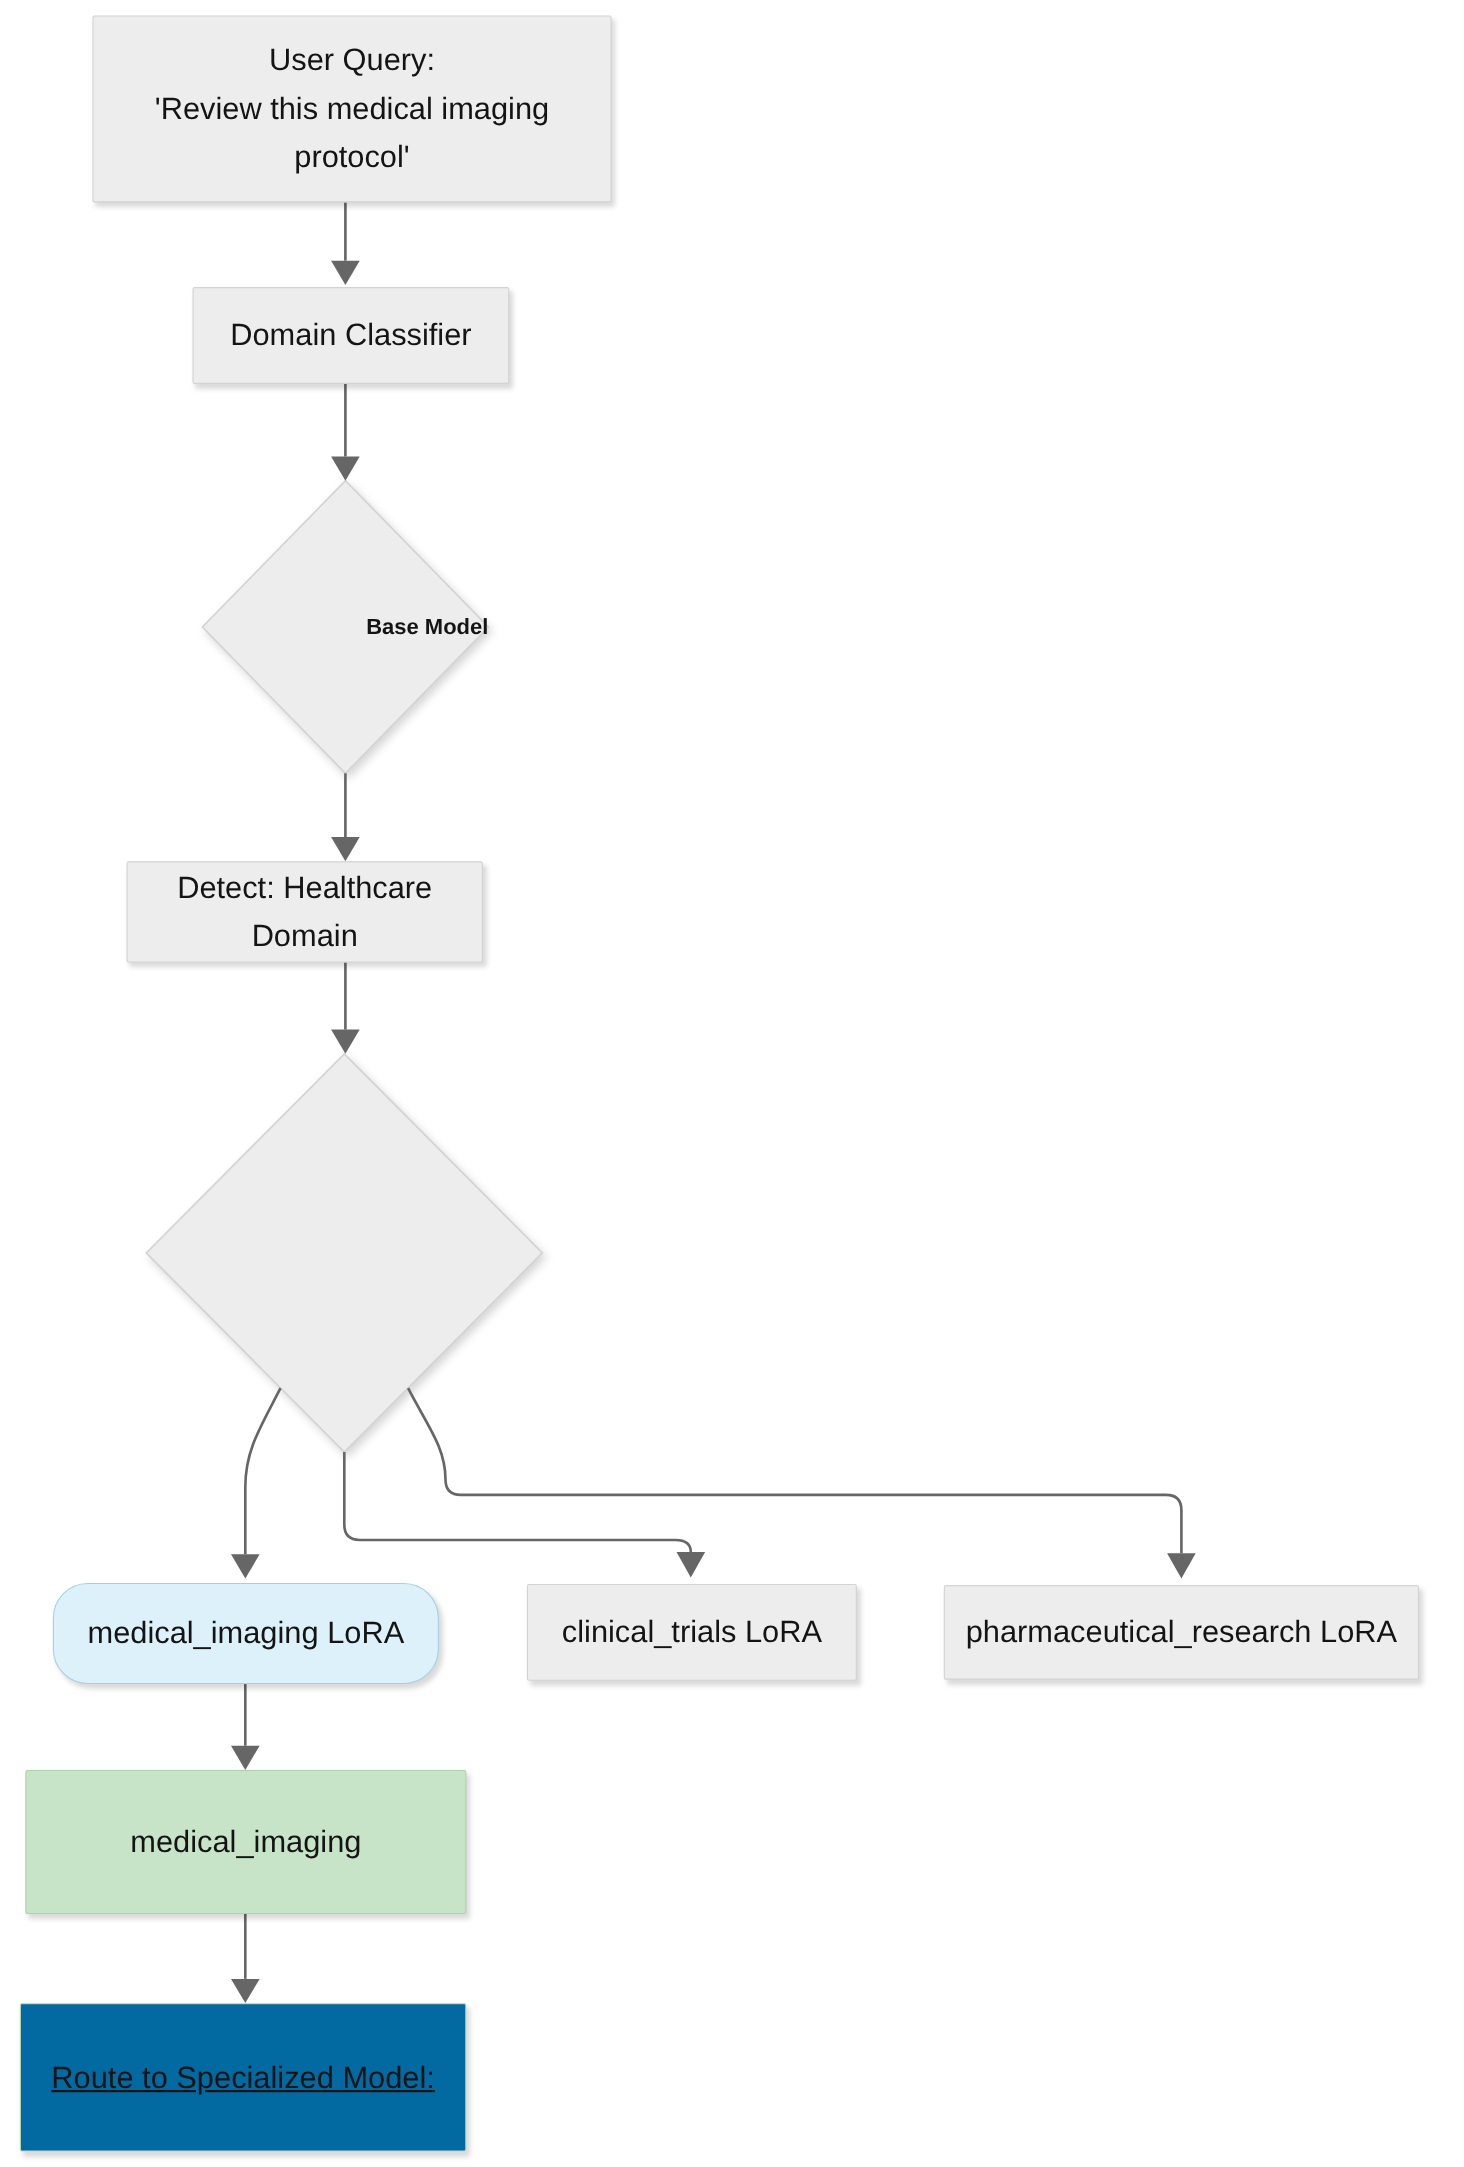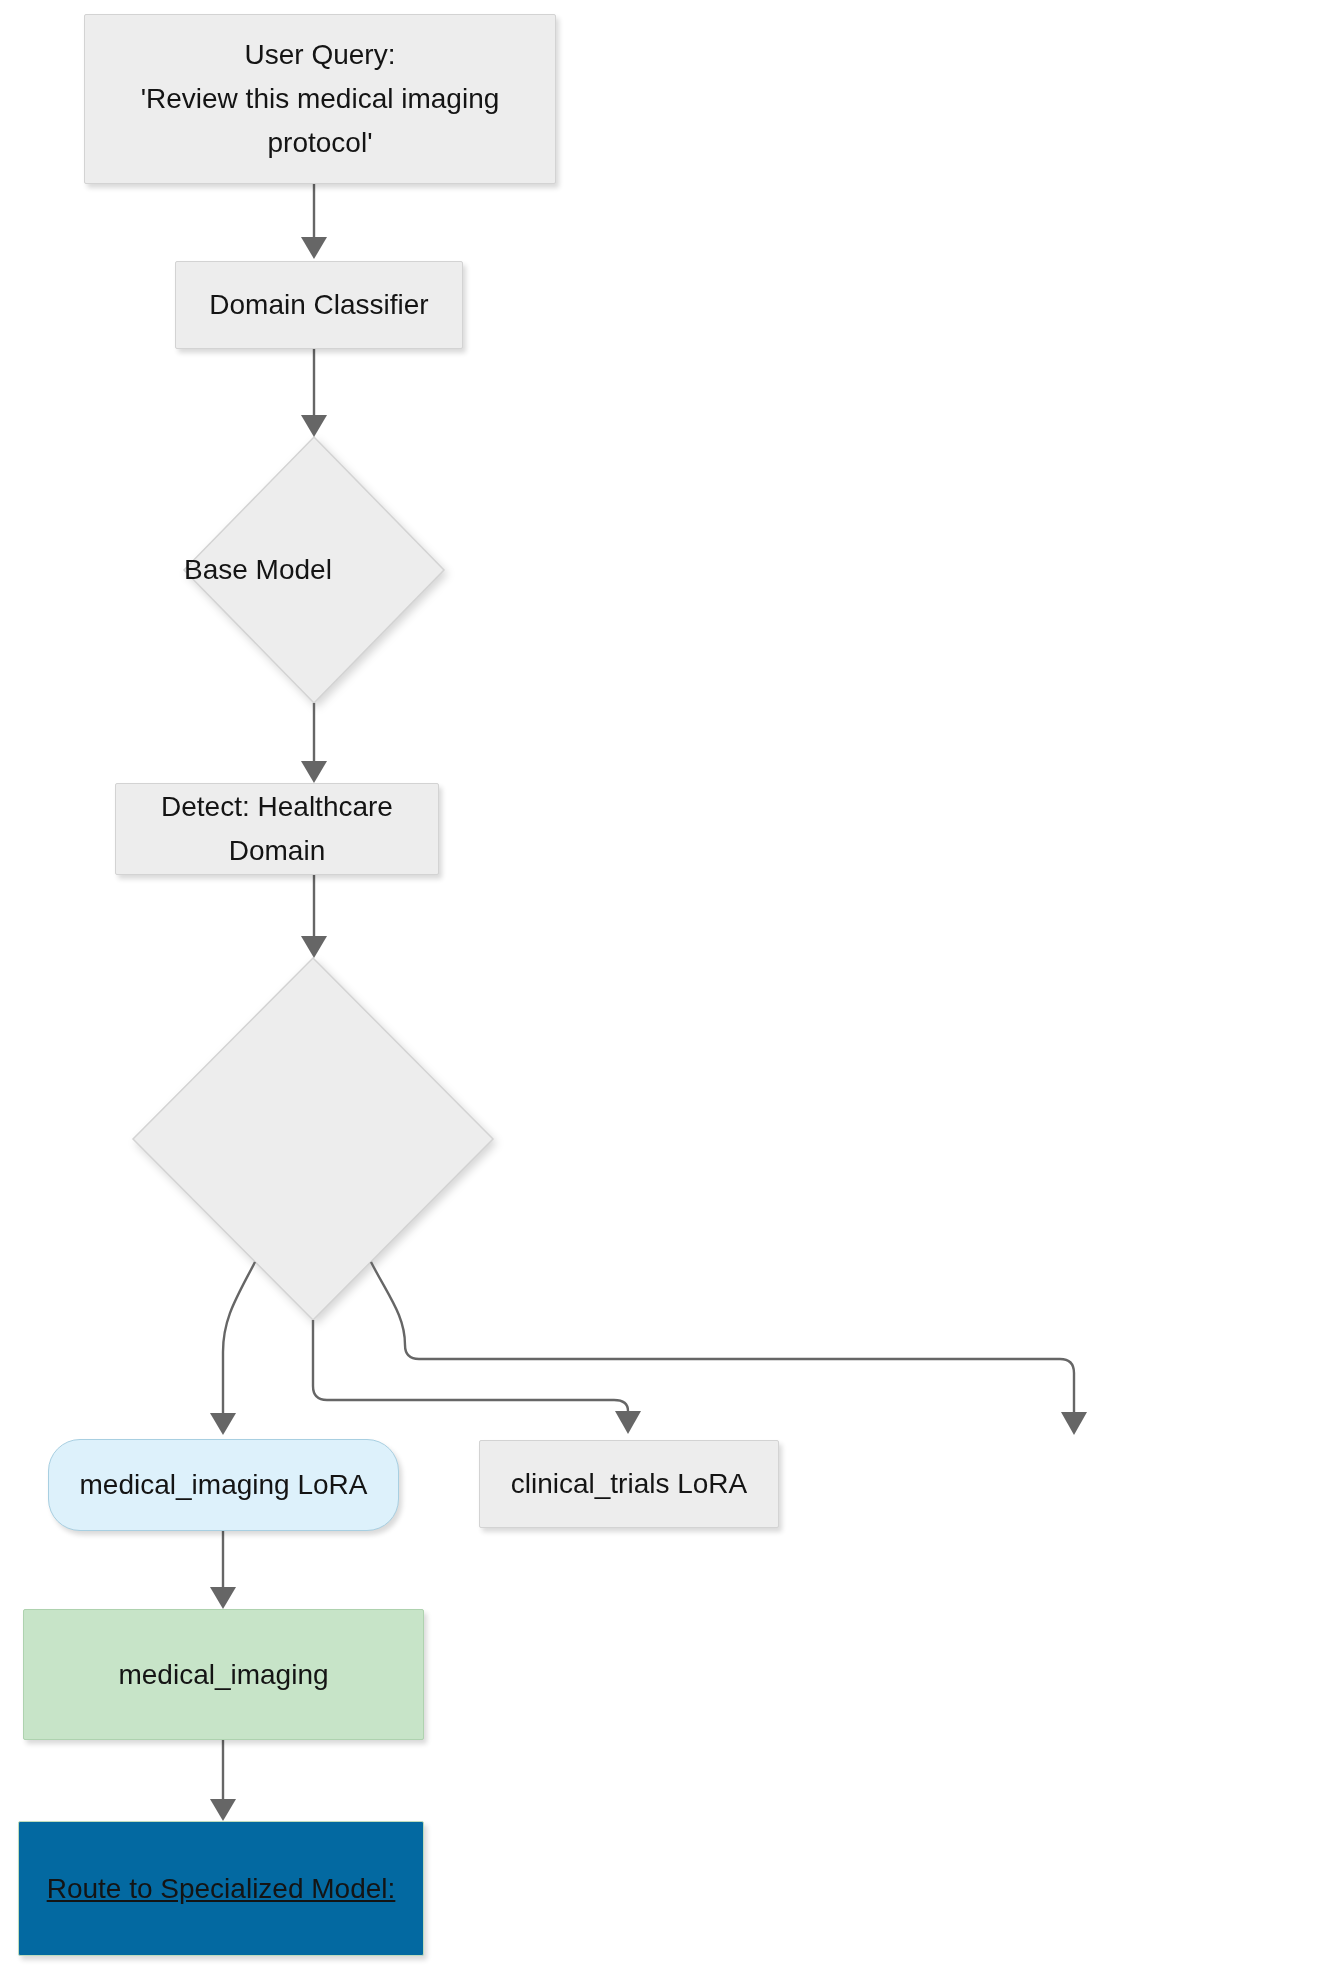--- a/index.html
+++ b/index.html
@@ -28,24 +28,24 @@
     border-radius:2px;
     box-shadow:3px 4px 5px rgba(0,0,0,0.15);
     box-sizing:border-box;
   }
   .fill-gray {background:#ededed;border-color:#d3d3d3;}
   .fill-blue {background:#ddf1fb;border-color:#a8cfe1;}
   .fill-green-dark {background:#c7e4c8;border-color:#aed2af;}
   .fill-green-light{background:#0369a1;border-color:#bedcbd;text-decoration:underline;}
   .diamond-label{
     position:absolute;
-    display:flex;align-items:center;justify-content:flex-start;
+    display:flex;align-items:center;justify-content:flex-end;
     text-align:center;
-    font-size:28px;line-height:44px;
-    background:transparent;border:none;box-shadow:none;
+    font-size:20px;line-height:44px;
+    background:transparent;border:none;box-shadow:none;font-weight:bold;
   }
   .line{display:block;}
 </style>
 </head>
 <body>
 
 <div class="canvas">
 
   <svg class="edges" viewBox="0 0 1331 1970" xmlns="http://www.w3.org/2000/svg">
 
@@ -100,20 +100,23 @@
 
 
   <div class="node fill-blue" style="left:48px;top:1439px;width:351px;height:92px;border-radius:32px;">
     <span class="line">medical_imaging LoRA</span>
   </div>
 
   <div class="node fill-gray" style="left:479px;top:1440px;width:300px;height:88px;">
     <span class="line">clinical_trials LoRA</span>
   </div>
 
+  <div class="node fill-gray" style="left:858px;top:1441px;width:432px;height:86px;">
+    <span class="line">pharmaceutical_research LoRA</span>
+  </div>
 
   <div class="node fill-green-dark" style="left:23px;top:1609px;width:401px;height:131px;">
     <span class="line">medical_imaging</span>
   </div>
 
   <div class="node fill-green-light" style="left:18px;top:1821px;width:406px;height:135px;">
     <span class="line">Route to Specialized Model:</span>
   </div>
 
 </div>

